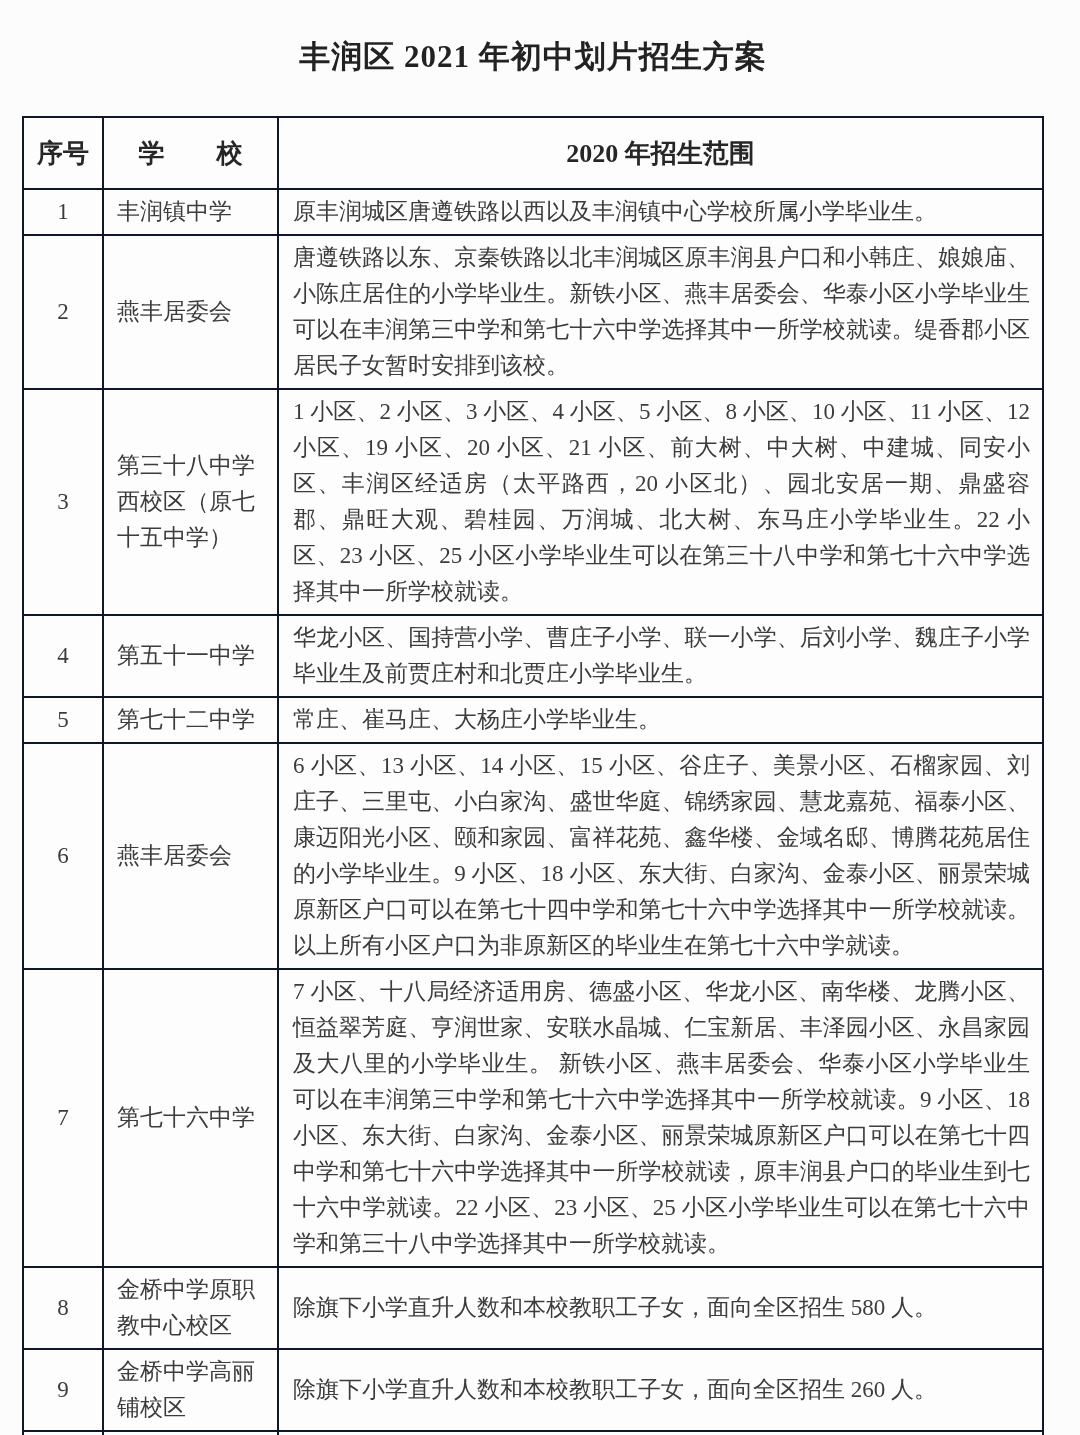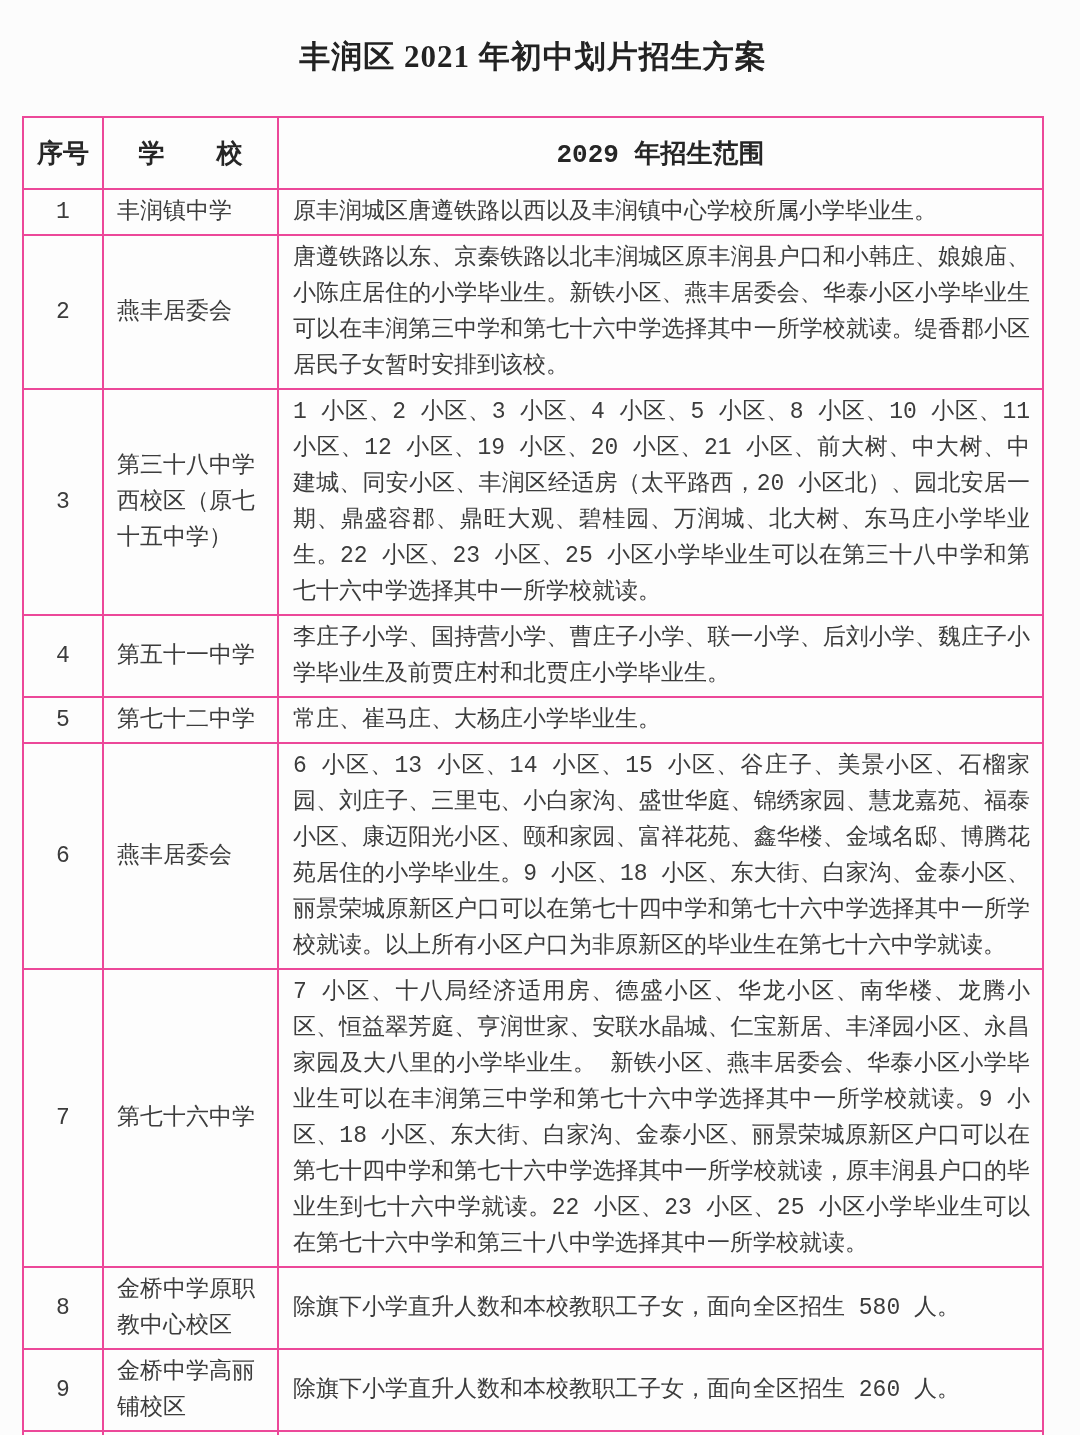--- a/index.html
+++ b/index.html
@@ -26,22 +26,21 @@
     letter-spacing: 1px;
   }
   table.zoning-table {
     width: 100%;
     border-collapse: collapse;
     table-layout: fixed;
     background: #fdfdfd;
   }
   .zoning-table th,
   .zoning-table td {
-    border: 2px solid #ec4899;
-    font-family: Liberation Mono, monospace;
+    border: 2px solid #0f172a;
   }
   .zoning-table th {
     height: 72px;
     font-size: 26px;
     font-weight: 700;
     color: #262626;
     text-align: center;
     padding: 4px;
   }
   .zoning-table td {
@@ -76,21 +75,21 @@
   <table class="zoning-table">
     <colgroup>
       <col style="width:80px">
       <col style="width:175px">
       <col>
     </colgroup>
     <thead>
       <tr>
         <th>序号</th>
         <th>学　　校</th>
-        <th>2029 年招生范围</th>
+        <th>2020 年招生范围</th>
       </tr>
     </thead>
     <tbody>
       <tr class="row-single">
         <td class="cell-no">1</td>
         <td class="cell-school">丰润镇中学</td>
         <td class="cell-scope">原丰润城区唐遵铁路以西以及丰润镇中心学校所属小学毕业生。</td>
       </tr>
       <tr>
         <td class="cell-no">2</td>
@@ -98,21 +97,21 @@
         <td class="cell-scope">唐遵铁路以东、京秦铁路以北丰润城区原丰润县户口和小韩庄、娘娘庙、小陈庄居住的小学毕业生。新铁小区、燕丰居委会、华泰小区小学毕业生可以在丰润第三中学和第七十六中学选择其中一所学校就读。缇香郡小区居民子女暂时安排到该校。</td>
       </tr>
       <tr>
         <td class="cell-no">3</td>
         <td class="cell-school">第三十八中学西校区（原七十五中学）</td>
         <td class="cell-scope">1 小区、2 小区、3 小区、4 小区、5 小区、8 小区、10 小区、11 小区、12 小区、19 小区、20 小区、21 小区、前大树、中大树、中建城、同安小区、丰润区经适房（太平路西，20 小区北）、园北安居一期、鼎盛容郡、鼎旺大观、碧桂园、万润城、北大树、东马庄小学毕业生。22 小区、23 小区、25 小区小学毕业生可以在第三十八中学和第七十六中学选择其中一所学校就读。</td>
       </tr>
       <tr>
         <td class="cell-no">4</td>
         <td class="cell-school">第五十一中学</td>
-        <td class="cell-scope">李庄子小学、国持营小学、曹庄子小学、联一小学、后刘小学、魏庄子小学毕业生及前贾庄村和北贾庄小学毕业生。</td>
+        <td class="cell-scope">华龙小区、国持营小学、曹庄子小学、联一小学、后刘小学、魏庄子小学毕业生及前贾庄村和北贾庄小学毕业生。</td>
       </tr>
       <tr class="row-single">
         <td class="cell-no">5</td>
         <td class="cell-school">第七十二中学</td>
         <td class="cell-scope">常庄、崔马庄、大杨庄小学毕业生。</td>
       </tr>
       <tr>
         <td class="cell-no">6</td>
         <td class="cell-school">燕丰居委会</td>
         <td class="cell-scope">6 小区、13 小区、14 小区、15 小区、谷庄子、美景小区、石榴家园、刘庄子、三里屯、小白家沟、盛世华庭、锦绣家园、慧龙嘉苑、福泰小区、康迈阳光小区、颐和家园、富祥花苑、鑫华楼、金域名邸、博腾花苑居住的小学毕业生。9 小区、18 小区、东大街、白家沟、金泰小区、丽景荣城原新区户口可以在第七十四中学和第七十六中学选择其中一所学校就读。以上所有小区户口为非原新区的毕业生在第七十六中学就读。</td>

